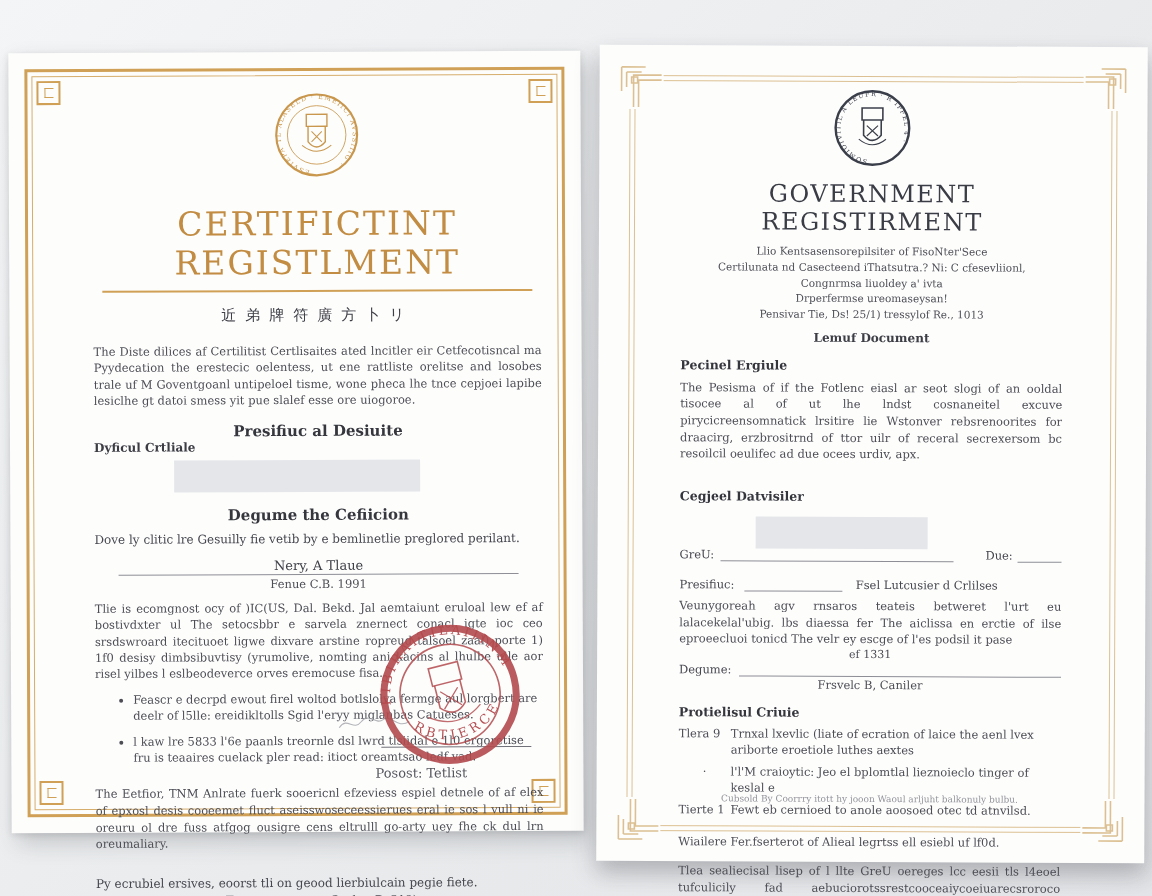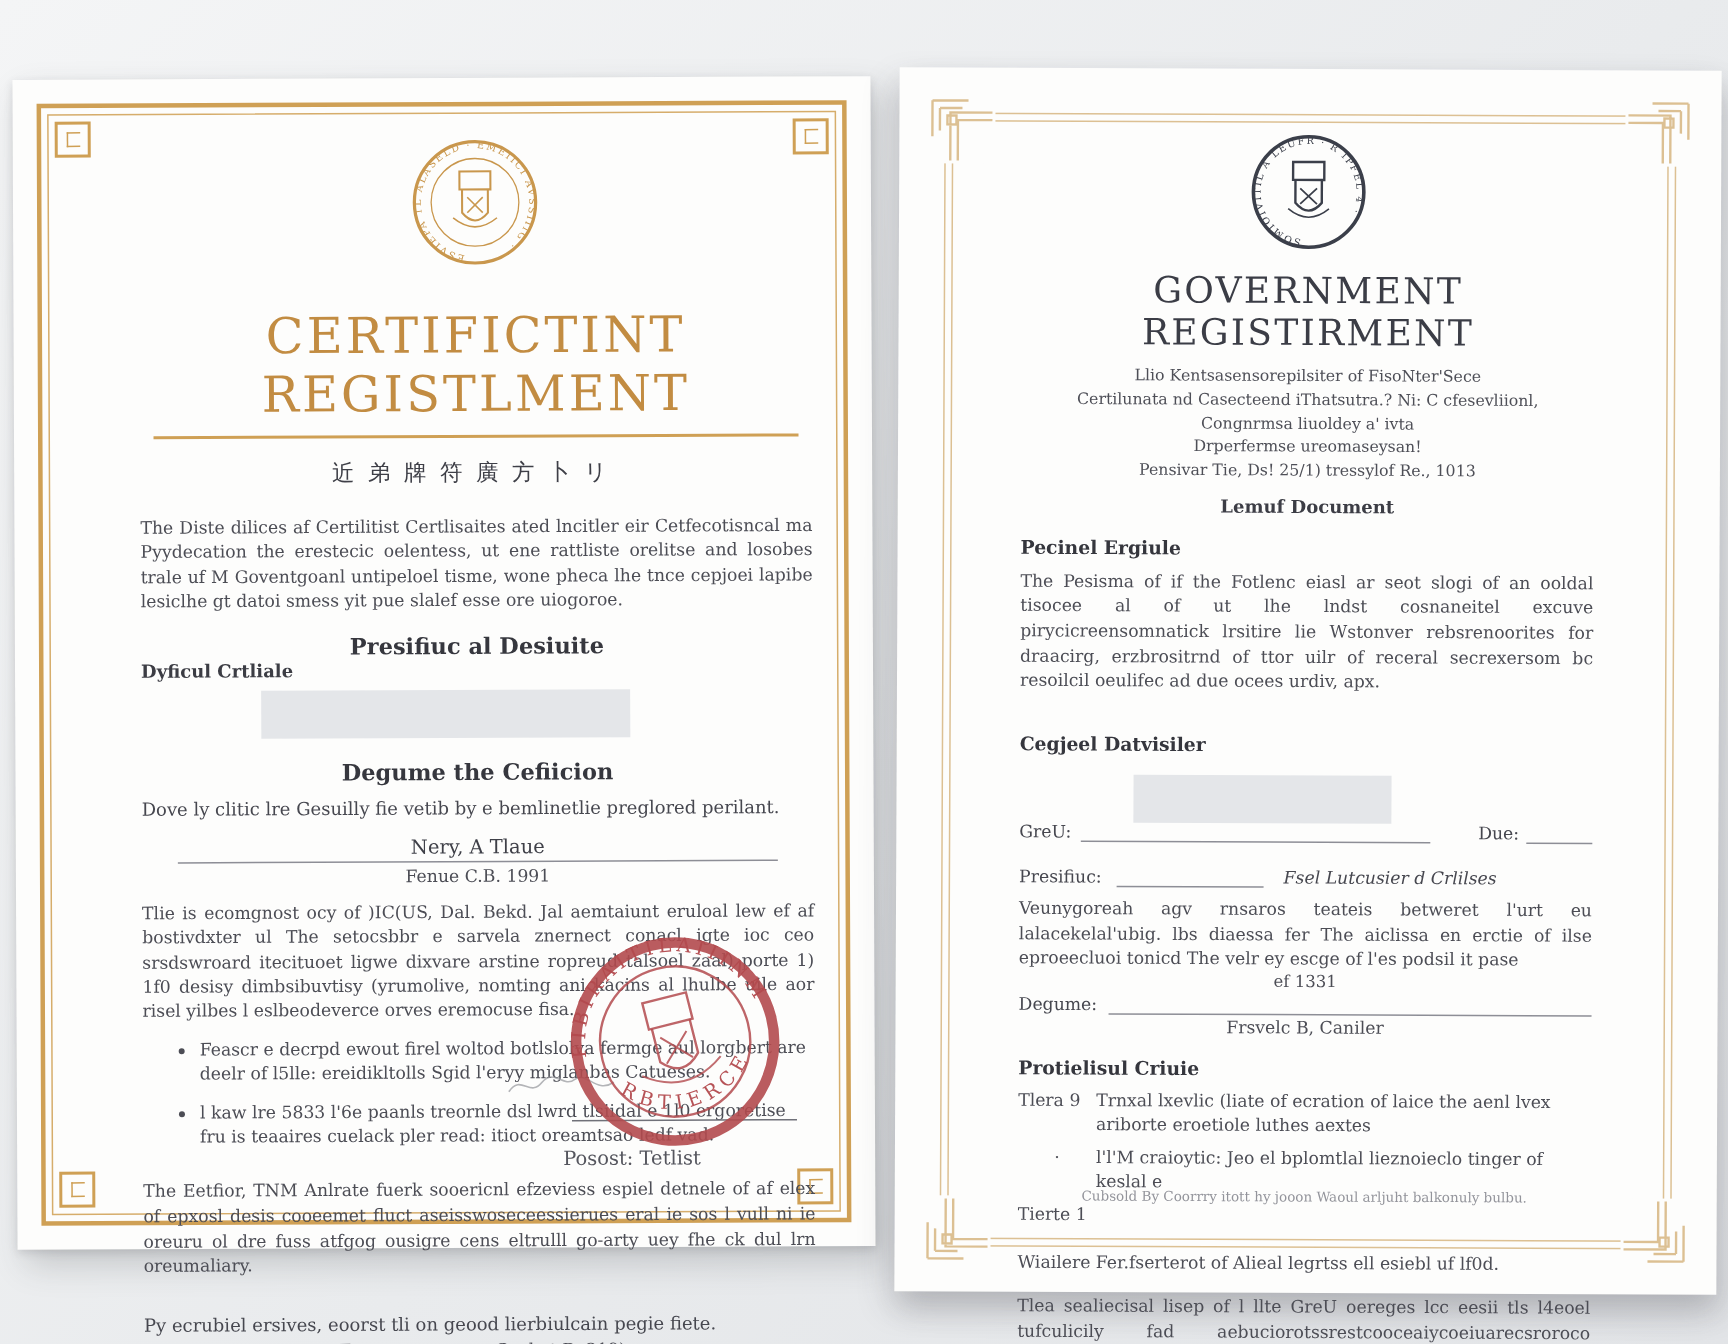--- a/index.html
+++ b/index.html
@@ -252,21 +252,21 @@
         <div class="redact rp-redact"></div>
         <span>GreU:</span>
         <span class="u" style="width:245px;margin-left:6px;"></span>
         <span style="margin-left:32px;">Due:</span>
         <span class="u" style="width:46px;margin-left:5px;"></span>
       </div>
 
       <div class="serial-row">
         <span>Presifiuc:</span>
         <span class="u" style="width:98px;margin-left:6px;"></span>
-        <span style="margin-left:10px;font-style:italic;">Fsel Lutcusier d Crlilses</span>
+        <span style="margin-left:10px;">Fsel Lutcusier d Crlilses</span>
       </div>
 
       <p class="rp-p" style="margin-top:6px;">Veunygoreah agv rnsaros teateis betweret l'urt eu lalacekelal'ubig. lbs diaessa fer The aiclissa en erctie of ilse eproeecluoi tonicd The velr ey escge of l'es podsil it pase</p>
       <div class="center-sm">ef 1331</div>
 
       <div class="duties-row">
         <span>Degume:</span>
         <span class="u" style="flex:1;margin-left:8px;"></span>
       </div>
       <div class="duties-caption">Frsvelc B, Caniler</div>
@@ -277,20 +277,21 @@
         <div class="item-row">
           <span class="item-label">Tlera 9</span>
           <span>Trnxal lxevlic (liate of ecration of laice the aenl lvex ariborte eroetiole luthes aextes</span>
         </div>
         <div class="item-row">
           <span class="item-label" style="text-align:center;">·</span>
           <span>l'l'M craioytic: Jeo el bplomtlal lieznoieclo tinger of keslal e</span>
         </div>
         <div class="item-row">
           <span class="item-label">Tierte 1</span>
+          <span>Fewt eb cernioed to anole aoosoed otec td atnvilsd.</span>
         </div>
       </div>
 
       <p class="rp-p" style="margin-top:15px;">Wiailere Fer.fserterot of Alieal legrtss ell esiebl uf lf0d.</p>
       <p class="rp-p" style="margin-top:13px;">Tlea sealiecisal lisep of l llte GreU oereges lcc eesii tls l4eoel tufculicily fad aebuciorotssrestcooceaiycoeiuarecsroroco iceeorgisccull i berslunisae. agoens, cuu vallrel fhe ebelvexpoord en ecrbonok tud ol ca st lasleviseou-d imginns.</p>
 
       <div class="rp-footnote">Cubsold By Coorrry itott hy jooon Waoul arljuht balkonuly bulbu.</div>
 
     </div>
   </div>

